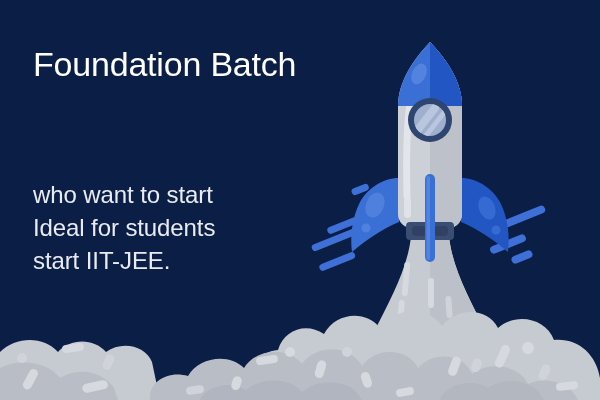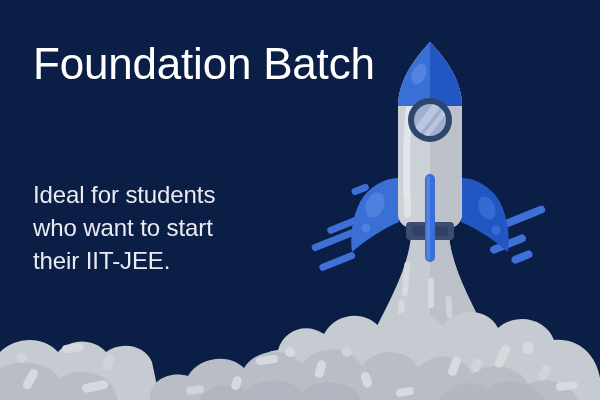--- a/index.html
+++ b/index.html
@@ -26,21 +26,21 @@
     left:0;top:0;
     width:600px;height:400px;
     z-index:5;
     pointer-events:none;
   }
   .headline{
     position:absolute;
     left:33px;top:42px;
     width:360px;
     color:#ffffff;
-    font-size:44px;
+    font-size:34px;
     line-height:44px;
     letter-spacing:-0.2px;
     white-space:nowrap;
   }
   .headline .l1{
     display:block;
     font-weight:300;
   }
   .headline .l2{
     display:block;
@@ -228,19 +228,19 @@
       <rect x="186" y="386" width="18" height="8" rx="4" transform="rotate(-8 195 390)" fill="#d0d3da"></rect>
       <rect x="232" y="376" width="9" height="14" rx="4.5" transform="rotate(18 236 383)" fill="#d6d9de"></rect>
     </g>
   </svg>
 
   <div id="copy">
     <div class="headline">
       <span class="l1">Foundation Batch</span>
     </div>
     <div class="subcopy">
+      <span>who want to start</span>
       <span>Ideal for students</span>
-      <span>who want to start</span>
-      <span>their IIT-JEE.</span>
+      <span>start IIT-JEE.</span>
     </div>
   </div>
 
 </div>
 
 </body></html>

